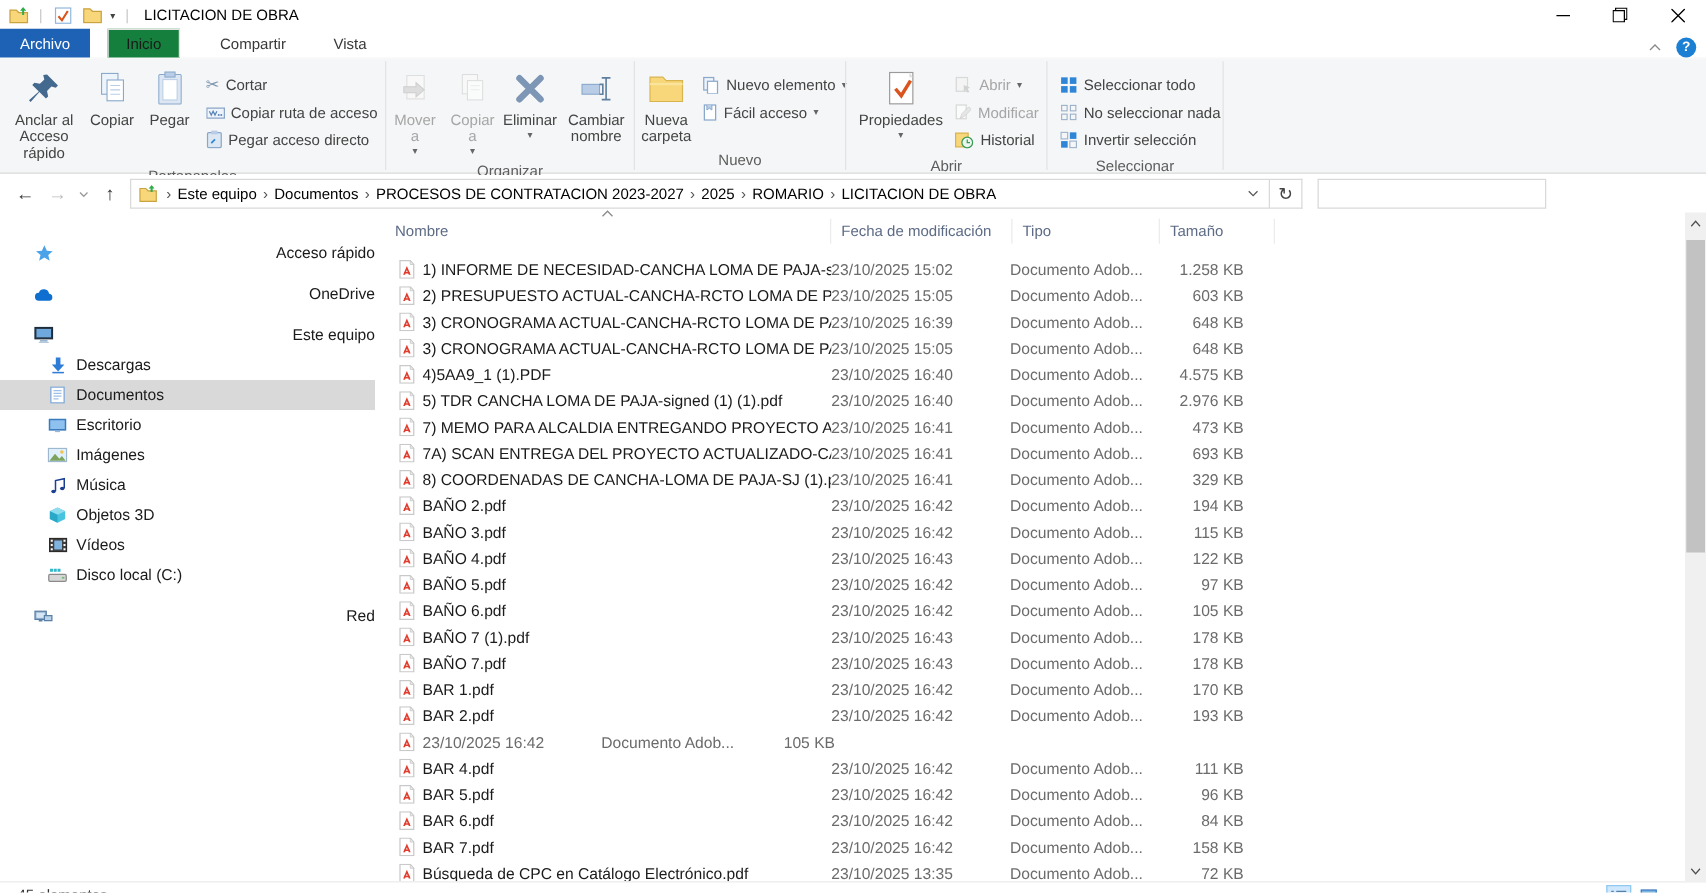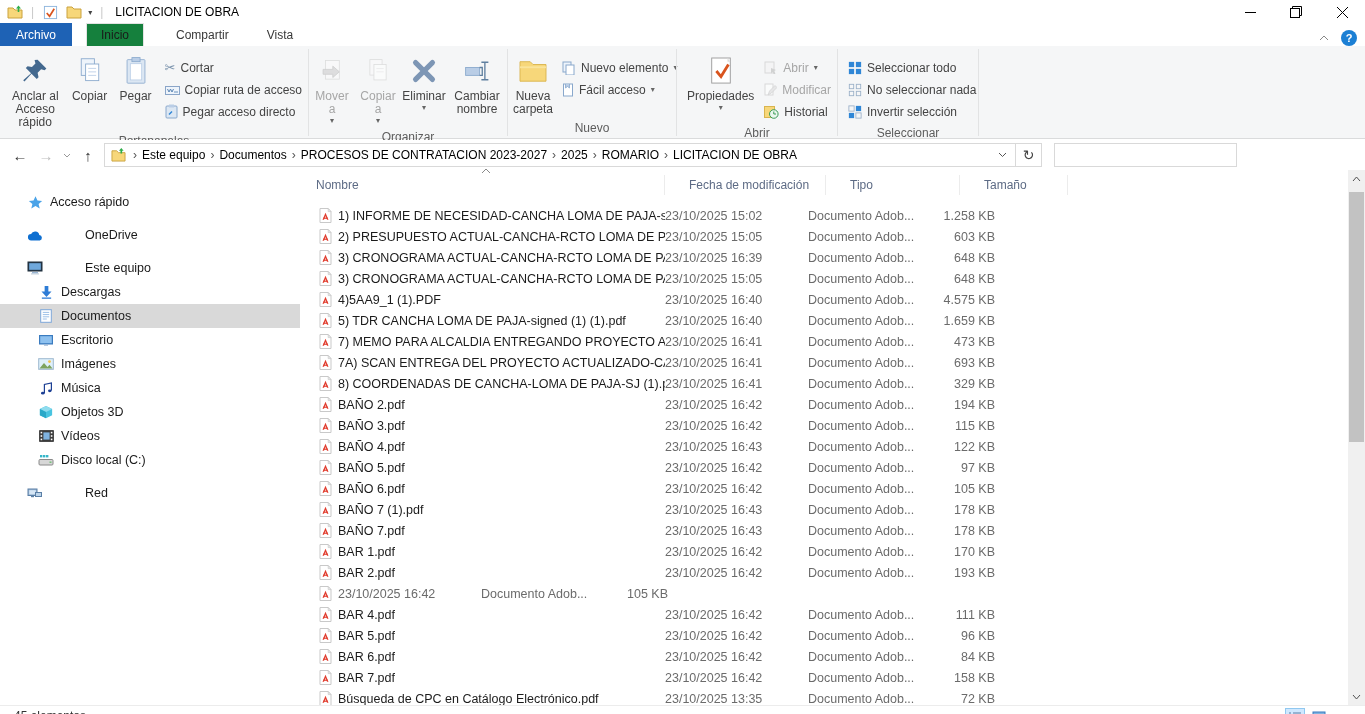--- a/index.html
+++ b/index.html
@@ -55,28 +55,28 @@
   #refreshbox { width:26px; height:24px; border:1px solid #d9d9d9; border-left:none; display:flex; align-items:center; justify-content:center; color:#444; font-size:14px; }
   #searchbox { margin-left:12px; width:183px; height:24px; border:1px solid #d9d9d9; font-size:12px; padding:0 6px; font-family:"Liberation Sans",sans-serif; }
 
   
   #main { position:absolute; top:170px; left:0; width:1365px; height:535px; background:#fff; }
 
   
   #sidebar { position:absolute; left:0; top:0; width:300px; height:535px; padding-top:20px; overflow:hidden; }
   .sb-item { display:flex; align-items:center; height:24px; font-size:12.5px; color:#1a1a1a; }
   .sb-item .sbic { width:16px; height:16px; display:flex; align-items:center; justify-content:center; margin-right:7px; }
-  .sb-item.lvl0 { padding-left:27px; }
+  .sb-item.lvl0 { padding-left:27px;justify-content:space-between; }
   .sb-item.lvl1 { padding-left:38px; }
   .sb-item.gap { margin-top:9px;gap:35px; }
   .sb-item.selected { background:#d9d9d9; }
 
   
   #filearea { position:absolute; left:305px; top:0; width:1044px; height:535px; }
-  #cols { position:relative; height:30px; display:flex; align-items:center; color:#5d6b85; font-size:12px;gap:16px; }
+  #cols { position:relative; height:30px; display:flex; align-items:center; color:#5d6b85; font-size:12px; }
   .col { padding-left:8px; border-right:1px solid #ececec; height:20px; display:flex; align-items:center; }
   .col-name { width:360px; padding-left:11px; }
   .col-date { width:145px; }
   .col-type { width:118px; }
   .col-size { width:92px; }
   #sortcaret { position:absolute; left:176px; top:-2px; color:#8a8a8a; }
   #rows { padding-top:5px; }
   .frow { display:flex; align-items:center; height:21px; font-size:12.5px; }
   .frow .fic { width:19px; padding-left:0; display:flex; align-items:center; }
   .frow-pad { width:14px; flex:none; }
@@ -677,21 +677,21 @@
               <svg width="13" height="15" viewBox="0 0 13 15">
                 <path d="M1 .5h8.2L12 3.6v10.9H1z" fill="#fff" stroke="#c9c9c9"></path>
                 <path d="M9.2 .5 12 3.6H9.2z" fill="#ececec" stroke="#c9c9c9" stroke-width=".7"></path>
                 <path d="M6.5 4.8 9.5 11.8H8L6.5 7.9 5 11.8H3.5z" fill="#e13d2f"></path>
                 <rect x="4.3" y="9.6" width="4.4" height="1.2" fill="#e13d2f"></rect>
               </svg>
             </span>
             <span class="fname">5) TDR CANCHA LOMA DE PAJA-signed (1) (1).pdf</span>
             <span class="fdate">23/10/2025 16:40</span>
             <span class="ftype">Documento Adob...</span>
-            <span class="fsize">1.659 KB</span>
+            <span class="fsize">2.976 KB</span>
           </div>
           <div class="frow">
             <span class="frow-pad"></span>
             <span class="fic">
               <svg width="13" height="15" viewBox="0 0 13 15">
                 <path d="M1 .5h8.2L12 3.6v10.9H1z" fill="#fff" stroke="#c9c9c9"></path>
                 <path d="M9.2 .5 12 3.6H9.2z" fill="#ececec" stroke="#c9c9c9" stroke-width=".7"></path>
                 <path d="M6.5 4.8 9.5 11.8H8L6.5 7.9 5 11.8H3.5z" fill="#e13d2f"></path>
                 <rect x="4.3" y="9.6" width="4.4" height="1.2" fill="#e13d2f"></rect>
               </svg>

